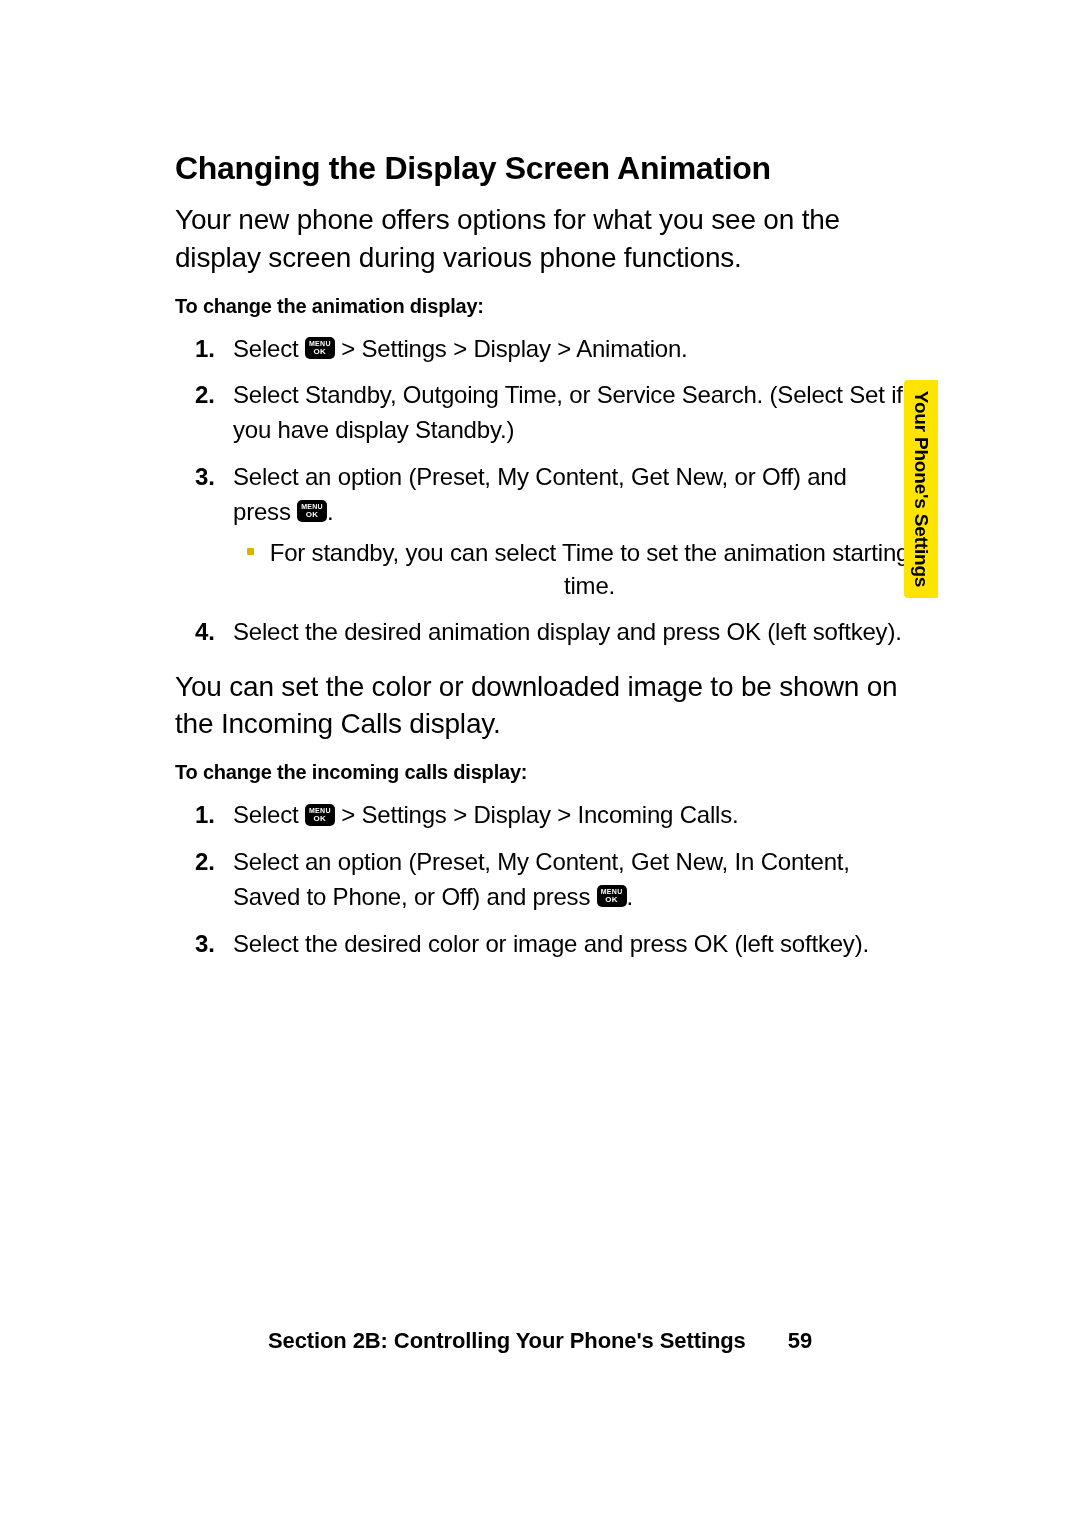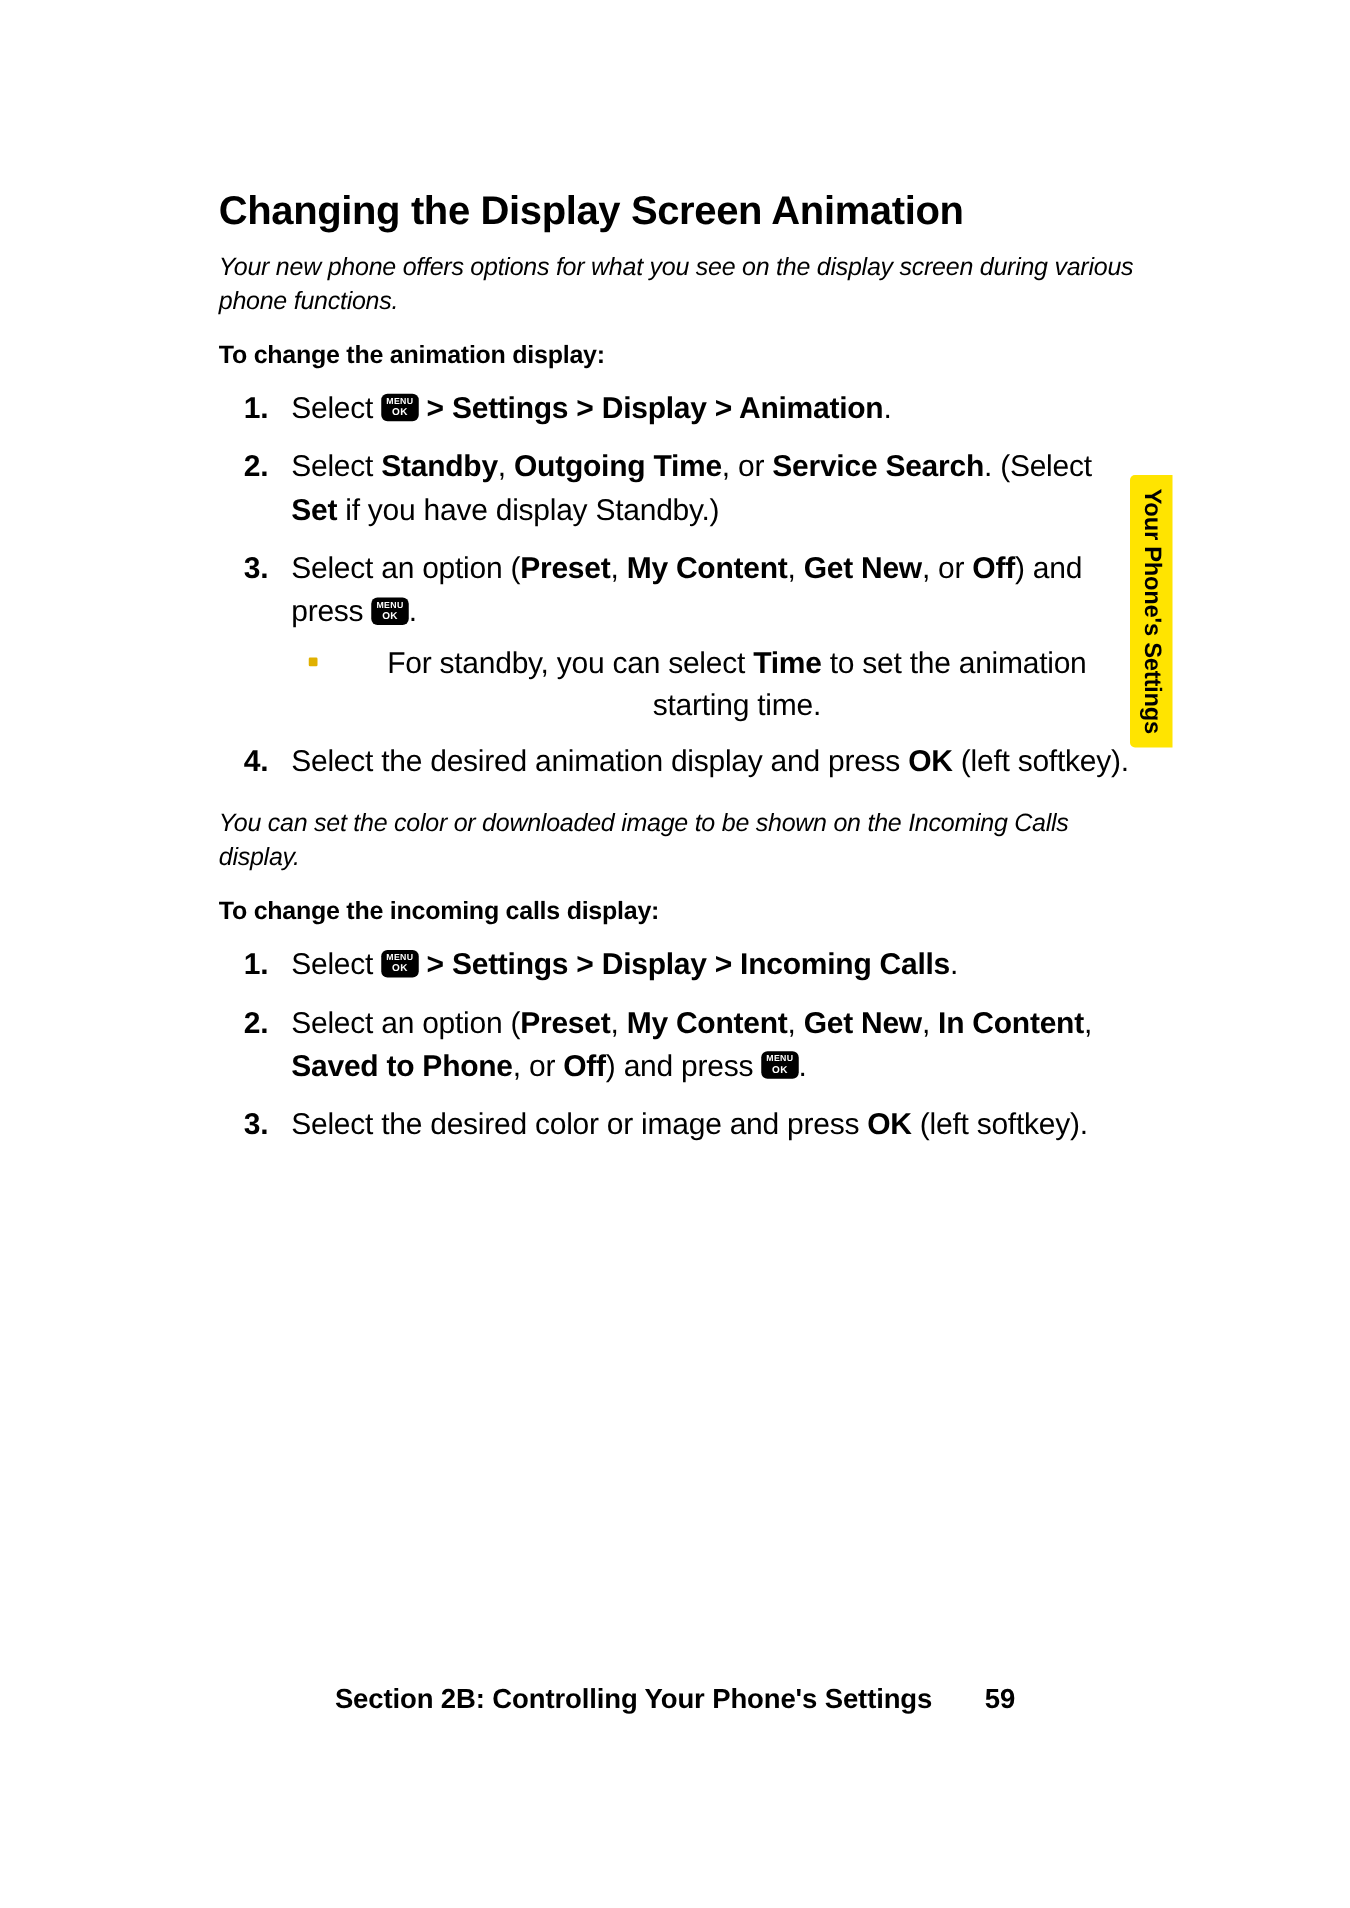--- a/index.html
+++ b/index.html
@@ -16,25 +16,24 @@
     padding: 150px 170px 0 175px;
     position: relative;
   }
   h2.section-heading {
     font-size: 32px;
     font-weight: 700;
     margin: 0 0 14px 0;
     letter-spacing: -0.3px;
   }
   p.body-text {
-    font-size: 20px;
+    font-size: 28px;
     line-height: 1.35;
     margin: 0 0 18px 0;
     letter-spacing: -0.2px;
-    font-style: italic;
   }
   p.sub-heading {
     font-size: 20px;
     font-weight: 700;
     margin: 0 0 14px 0;
     letter-spacing: -0.2px;
   }
   ol.numbered {
     list-style: none;
     padding: 0;
@@ -87,21 +86,21 @@
     padding: 3px 4px 3px 4px;
     text-align: center;
     vertical-align: middle;
     position: relative;
     top: -2px;
     letter-spacing: 0.3px;
     font-family: Arial, sans-serif;
   }
   .menu-ok-icon .mo-top { display:block; }
   .menu-ok-icon .mo-bot { display:block; font-size:8px; margin-top:1px;}
-  b { font-weight: 700; }
+  b { font-weight: 400; }
   .side-tab {
     position: absolute;
     right: 142px;
     top: 380px;
     width: 34px;
     height: 218px;
     background: #ffe400;
     border-radius: 4px 0 0 4px;
   }
   .side-tab-text {
@@ -110,21 +109,21 @@
     top: 50%;
     transform: translate(-50%, -50%) rotate(90deg);
     transform-origin: center center;
     white-space: nowrap;
     font-weight: 700;
     font-size: 19px;
     letter-spacing: -0.2px;
   }
   .footer {
     position: absolute;
-    bottom: 154px;
+    bottom: 172px;
     left: 0;
     width: 100%;
     text-align: center;
     font-size: 22px;
     font-weight: 700;
     letter-spacing: -0.1px;
   }
   .footer .pagenum {
     display: inline-block;
     margin-left: 36px;

